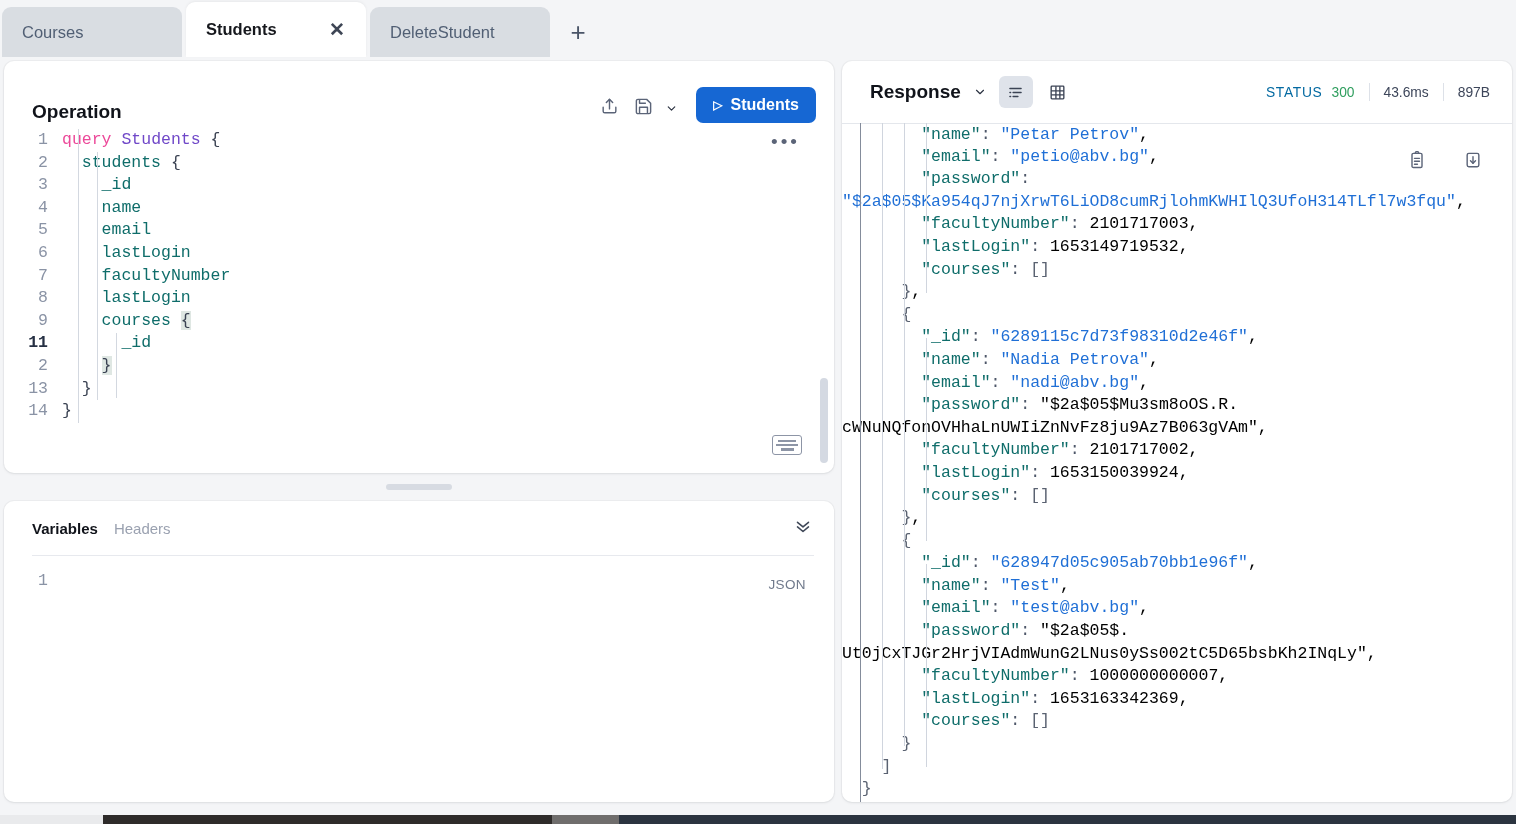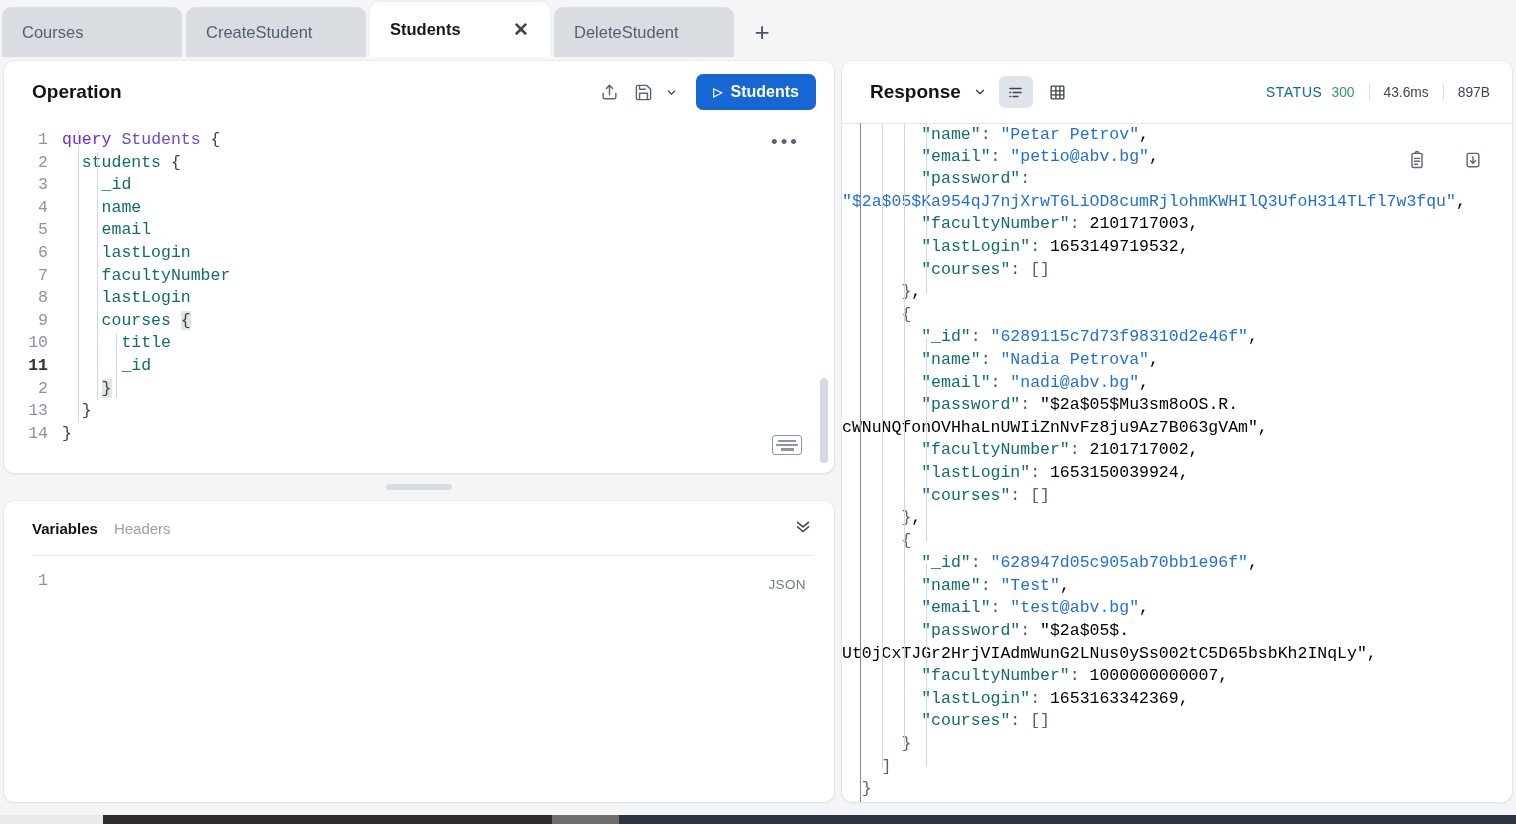--- a/index.html
+++ b/index.html
@@ -71,21 +71,21 @@
     background: #ffffff;
     border-radius: 10px;
     box-shadow: 0 1px 3px rgba(16,24,40,0.08), 0 0 0 1px rgba(16,24,40,0.03);
     overflow: hidden;
     position: relative;
   }
 
   
   .op-panel { height: 412px; display: flex; flex-direction: column; }
   .op-header {
-    height: 62px; display: flex; align-items: center;
+    height: 62px; display: flex; align-items: flex-end;
     padding: 0 18px 0 28px;
     flex: 0 0 auto;
   }
   .op-title { font-size: 19px; font-weight: bold; color: #10131a; flex: 1; }
   .icon-btn {
     width: 34px; height: 34px;
     display: flex; align-items: center; justify-content: center;
     border-radius: 6px; cursor: pointer; color: #5b6478;
   }
   .chev-btn {
@@ -117,21 +117,21 @@
     overflow: hidden;
   }
   .code-lines { padding-top: 6px; }
   .cl { display: flex; height: 22.6px; white-space: pre; }
   .ln {
     width: 58px; text-align: right; padding-right: 14px;
     color: #8a93a5; flex: 0 0 auto; user-select: none;
   }
   .ln.cur { color: #263043; font-weight: bold; }
   .code { color: #0f6d6a; }
-  .k-query  { color: #6d28d9; }
+  .k-query  { color: #ec4899; }
   .k-name   { color: #7048c8; }
   .k-brace  { color: #3a4252; }
   .hl { background: #dfe7e3; }
   .gutter-guide {
     position: absolute; top: 6px; width: 1px; background: #d3d8e0;
   }
   .editor-dots {
     position: absolute; right: 34px; top: 8px;
     letter-spacing: 3px; color: #5b6478;
     font-size: 19px; font-family: "Liberation Sans", sans-serif;
@@ -237,23 +237,20 @@
   .osbar { position: absolute; left: 0; bottom: 0; width: 1516px; height: 9px; display: flex; }
   .osbar i { display: block; height: 100%; }
 </style>
 </head>
 <body>
 
 <div class="tabbar">
   <div class="tab">
     <span class="tab-label">Courses</span>
   </div>
-  <div class="tab">
-    <span class="tab-label">CreateStudent</span>
-  </div>
   <div class="tab active">
     <span class="tab-label">Students</span>
     <span class="tab-close">✕</span>
   </div>
   <div class="tab">
     <span class="tab-label">DeleteStudent</span>
   </div>
   <div class="tab-add">+</div>
 </div>
 
@@ -303,21 +300,20 @@
         <div class="code-lines">
           <div class="cl"><span class="ln">1</span><span class="code"><span class="k-query">query </span><span class="k-name">Students</span><span class="k-brace"> {</span></span></div>
           <div class="cl"><span class="ln">2</span><span class="code">  students <span class="k-brace">{</span></span></div>
           <div class="cl"><span class="ln">3</span><span class="code">    _id</span></div>
           <div class="cl"><span class="ln">4</span><span class="code">    name</span></div>
           <div class="cl"><span class="ln">5</span><span class="code">    email</span></div>
           <div class="cl"><span class="ln">6</span><span class="code">    lastLogin</span></div>
           <div class="cl"><span class="ln">7</span><span class="code">    facultyNumber</span></div>
           <div class="cl"><span class="ln">8</span><span class="code">    lastLogin</span></div>
           <div class="cl"><span class="ln">9</span><span class="code">    courses <span class="k-brace hl">{</span></span></div>
-          <div class="cl"><span class="ln">10</span><span class="code">      title</span></div>
           <div class="cl"><span class="ln cur">11</span><span class="code">      _id</span></div>
           <div class="cl"><span class="ln">2</span><span class="code">    <span class="k-brace hl">}</span></span></div>
           <div class="cl"><span class="ln">13</span><span class="code k-brace">  }</span></div>
           <div class="cl"><span class="ln">14</span><span class="code k-brace">}</span></div>
         </div>
 
         <div class="kbd-icon">
           <i class="kbd-row1"></i>
             <i class="kbd-row2"></i>
             <i class="kbd-row3"></i>

